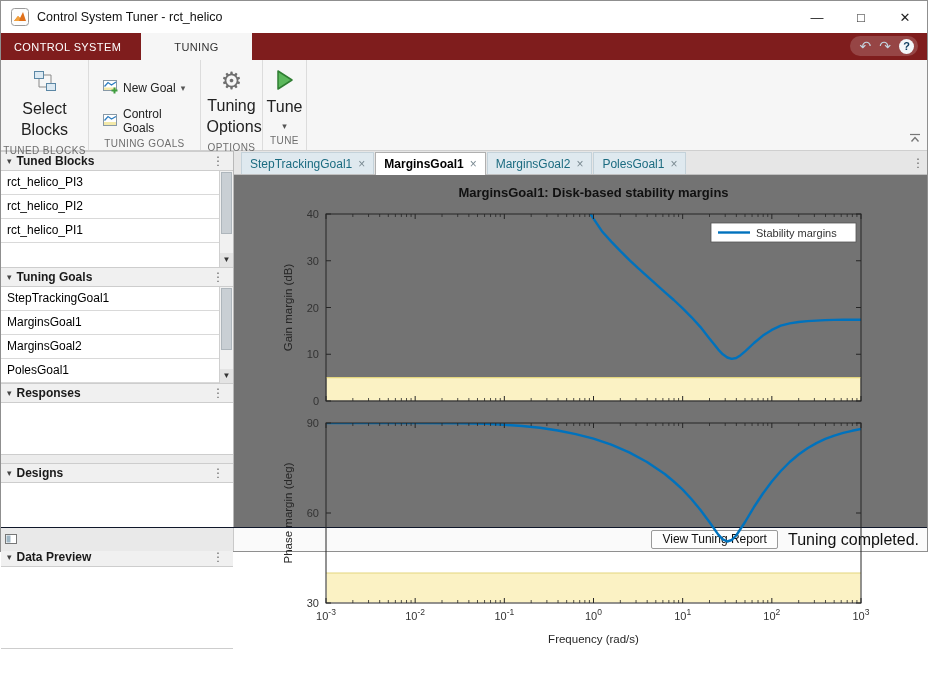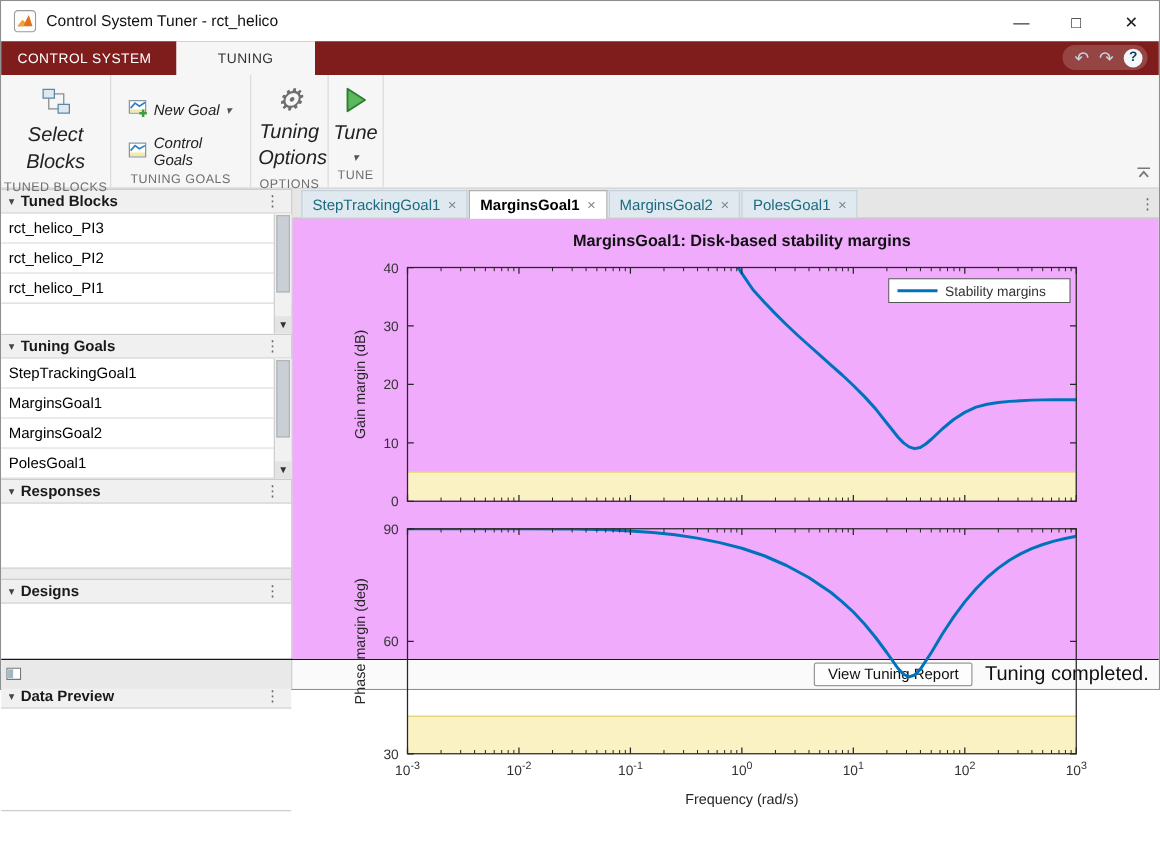--- a/index.html
+++ b/index.html
@@ -18,21 +18,21 @@
   .ribbon-tabs { height: 27px; background: #7f1d1d; display: flex; align-items: stretch; position: relative; flex: none; }
   .ribbon-tab { display: flex; align-items: center; padding: 0 13px; font-size: 11px; letter-spacing: 0.4px; color: #ffffff; cursor: default; }
   .ribbon-tab.active { background: #f6f6f6; color: #333; margin-left: 7px; padding: 0 33px; }
   .qat-pill { position: absolute; right: 9px; top: 3px; height: 20px; background: rgba(255,255,255,0.18); border-radius: 10px; display: flex; align-items: center; gap: 8px; padding: 0 4px 0 10px; }
   .qat-icon { color: #c4d5e0; font-size: 14px; line-height: 1; cursor: default; }
   .help-circle { width: 15px; height: 15px; border-radius: 50%; background: #f3f7fa; color: #0e3e61; font-size: 11px; font-weight: bold; text-align: center; line-height: 15px; cursor: default; }
 
   
   .toolbar { height: 91px; background: #f6f6f6; border-bottom: 1px solid #cfcfcf; display: flex; position: relative; flex: none; }
   .tb-group { display: flex; flex-direction: column; border-right: 1px solid #dcdcdc; }
-  .tb-body { flex: 1; display: flex; align-items: flex-start; justify-content: center; padding-top: 5px; font-style: italic; }
+  .tb-body { flex: 1; display: flex; align-items: flex-start; justify-content: center; padding-top: 5px; }
   .tb-section { height: 16px; font-size: 10px; color: #6e6e6e; text-align: center; letter-spacing: 0.4px; }
   .big-btn { display: flex; flex-direction: column; align-items: center; gap: 3px; padding: 4px 8px; cursor: default; }
   .big-btn .lbl { text-align: center; line-height: 1.3; font-size: 16px; color: #222; }
   .w-select { width: 88px; }
   .w-goals { width: 112px; }
   .w-options { width: 62px; }
   .w-tune { width: 44px; }
   .stack { display: flex; flex-direction: column; gap: 4px; padding-top: 10px; }
   .small-btn { display: flex; align-items: center; gap: 5px; padding: 3px 5px; cursor: default; font-size: 12px; color: #222; }
   .drop-arrow { font-size: 9px; color: #555; }
@@ -57,21 +57,21 @@
   .panel-gap { height: 8px; flex: none; }
   .side-filler { flex: 1; }
 
   
   .docpane { flex: 1; display: flex; flex-direction: column; min-width: 0; }
   .tabstrip { height: 24px; background: #e6e6e6; border-bottom: 1px solid #c0c0c0; display: flex; align-items: flex-end; padding-left: 7px; flex: none; }
   .doc-tab { height: 22px; display: flex; align-items: center; gap: 6px; padding: 0 8px; margin-right: 1px; background: #dfe9ef; border: 1px solid #c4d2da; border-bottom: none; font-size: 12px; color: #1b6b80; cursor: default; }
   .doc-tab.active { background: #ffffff; border-color: #b0b0b0; color: #000; font-weight: bold; height: 23px; margin-bottom: -1px; position: relative; z-index: 2; }
   .tab-close { color: #7a8a92; font-size: 12px; font-weight: normal; cursor: default; }
   .tabstrip .kebab { align-self: center; }
-  .figure { flex: 1; position: relative; background: #f0abfc; }
+  .figure { flex: 1; position: relative; background: #737373; }
   .fig-title { position: absolute; top: 10px; left: 92px; width: 535px; text-align: center; font-size: 13px; font-weight: bold; color: #111; }
   .plot-svg { position: absolute; left: 0; }
   #plot-top { top: 30px; }
   #plot-bottom { top: 238px; }
   .tick { font-family: "Liberation Sans", sans-serif; font-size: 11px; fill: #333; }
   .axlabel { font-family: "Liberation Sans", sans-serif; font-size: 11.5px; fill: #262626; }
 
   
   .statusbar { height: 24px; border-top: 1px solid #0f172a; display: flex; flex: none; }
   .status-left { width: 233px; background: #e9e9e9; border-right: 1px solid #c9c9c9; display: flex; align-items: center; padding-left: 4px; flex: none; }

